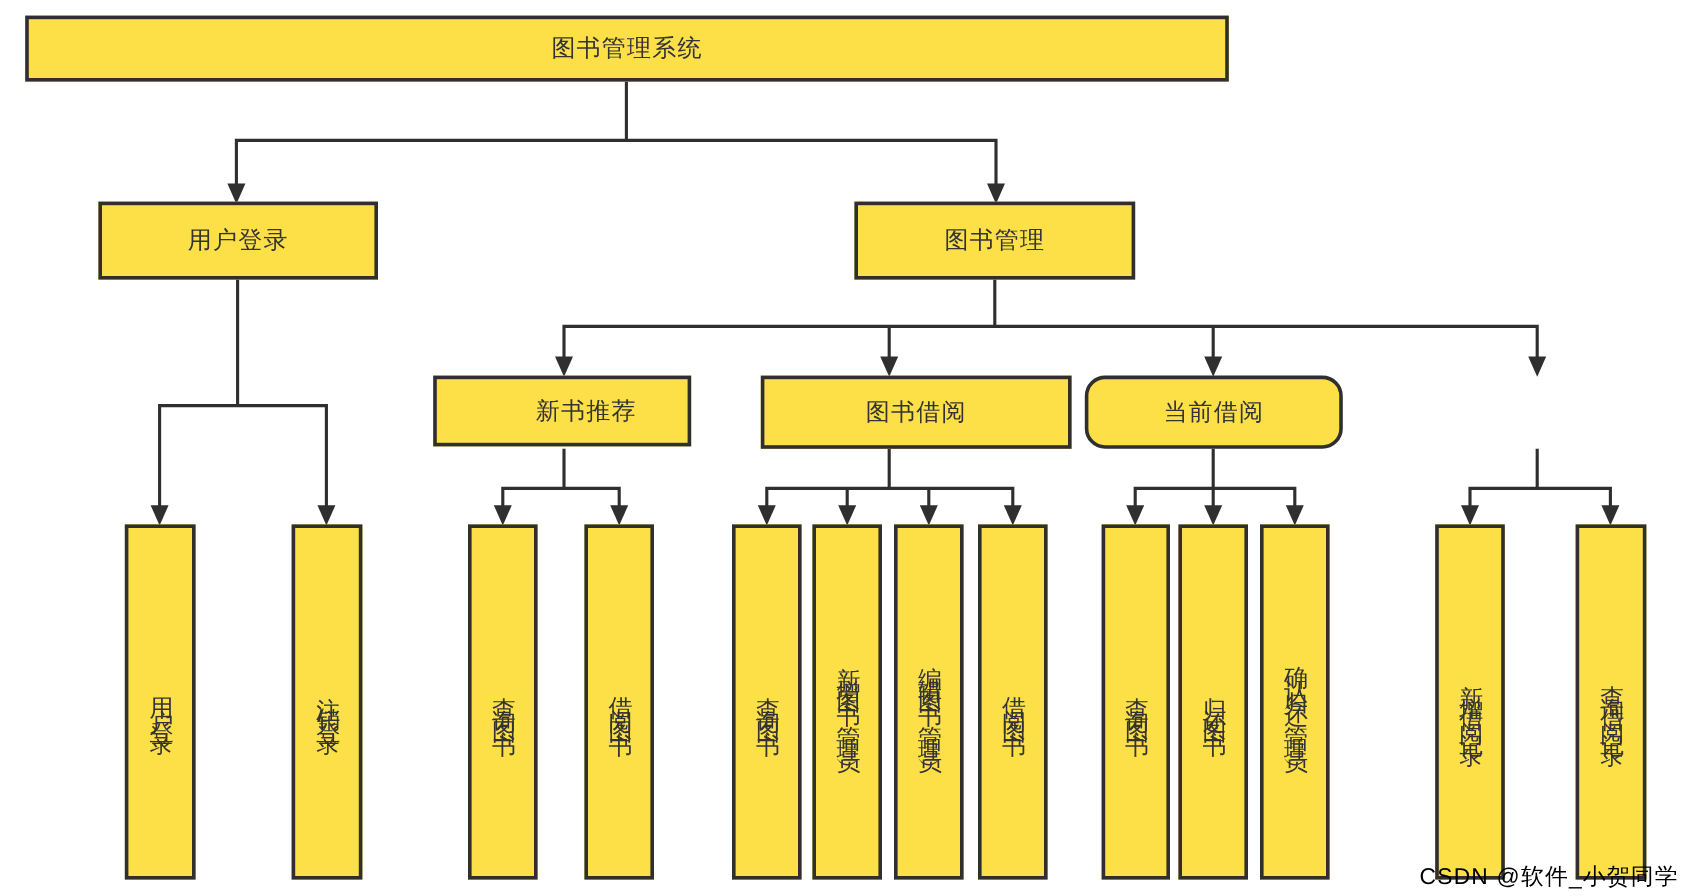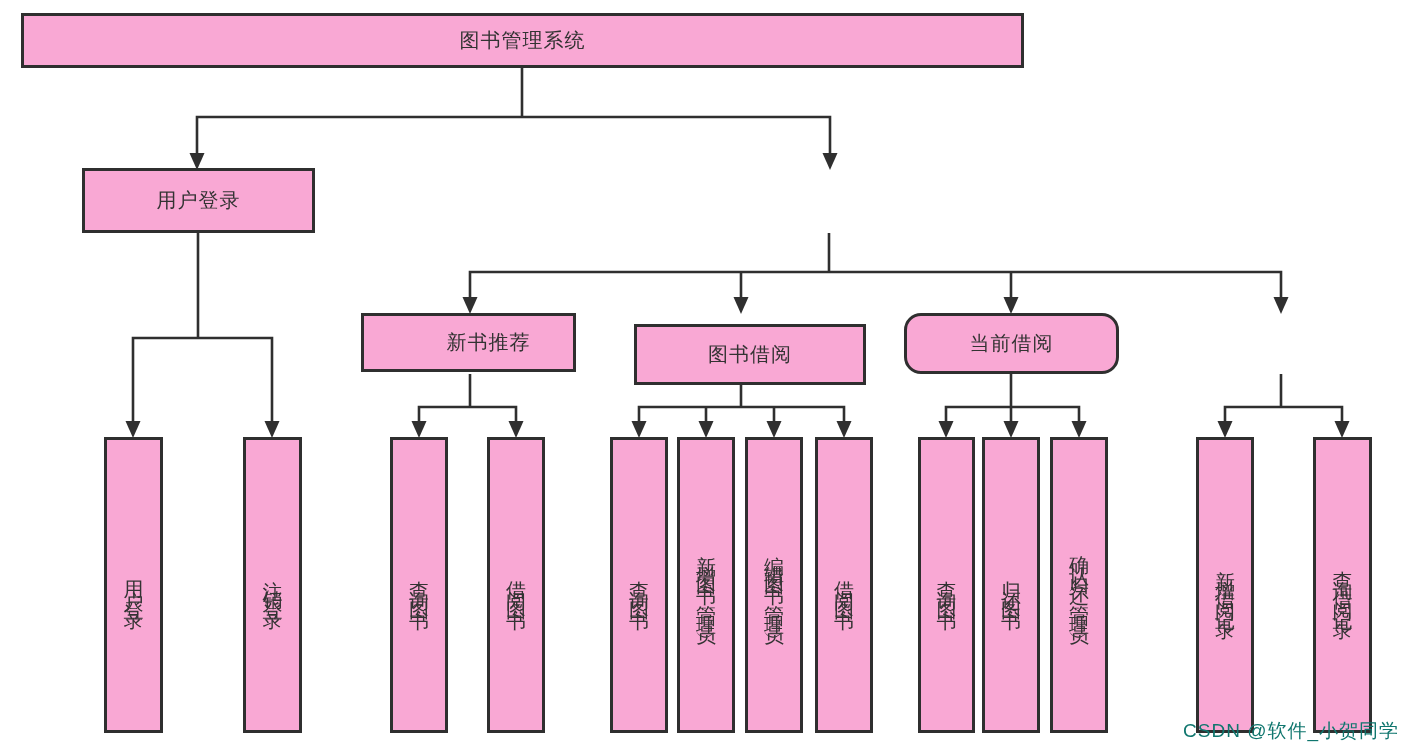--- a/index.html
+++ b/index.html
@@ -12,21 +12,21 @@
     overflow: hidden;
   }
   #connectors {
     position: absolute;
     left: 0; top: 0;
     width: 1405px; height: 747px;
   }
   .node {
     position: absolute;
     box-sizing: border-box;
-    background: #f9a8d4;
+    background: #fde047;
     border: 3px solid #2f2f2f;
     color: #333333;
     display: flex;
     align-items: center;
     justify-content: center;
     font-size: 20px;
     letter-spacing: 1px;
     z-index: 2;
   }
   .leaf .vtext {
@@ -38,21 +38,21 @@
     font-size: 20px;
     color: #333333;
     white-space: nowrap;
   }
   .watermark {
     position: absolute;
     right: 6px;
     bottom: 3px;
     font-size: 19px;
     letter-spacing: 1px;
-    color: #0f766e;
+    color: #000000;
     z-index: 3;
     pointer-events: none;
   }
 </style>
 </head>
 <body>
 
 <div id="stage">
 
   <svg id="connectors" viewBox="0 0 1405 747" xmlns="http://www.w3.org/2000/svg">
@@ -91,23 +91,24 @@
       <polygon points="1003.5,421 1018.5,421 1011,438"></polygon>
       <polygon points="1071.5,421 1086.5,421 1079,438"></polygon>
       <polygon points="1217.5,421 1232.5,421 1225,438"></polygon>
       <polygon points="1334.5,421 1349.5,421 1342,438"></polygon>
     </g>
   </svg>
 
   <div class="node" style="left:21px; top:13px; width:1003px; height:55px;">图书管理系统</div>
 
   <div class="node" style="left:82px; top:168px; width:233px; height:65px;">用户登录</div>
+  <div class="node" style="left:712px; top:168px; width:234px; height:65px;">图书管理</div>
 
   <div class="node" style="left:361px; top:313px; width:215px; height:59px;padding-left:40px;">新书推荐</div>
-  <div class="node" style="left:634px; top:324px; width:232px; height:61px;text-align:center;">图书借阅</div>
+  <div class="node" style="left:634px; top:313px; width:259px; height:61px;text-align:center;">图书借阅</div>
   <div class="node" style="left:904px; top:313px; width:215px; height:61px;border-radius:17px;">当前借阅</div>
 
   <div class="node leaf" style="left:104px; top:437px; width:59px; height:296px;">
     <span class="vtext">用户登录</span>
   </div>
   <div class="node leaf" style="left:243px; top:437px; width:59px; height:296px;">
     <span class="vtext">注销登录</span>
   </div>
 
   <div class="node leaf" style="left:390px; top:437px; width:58px; height:296px;">

